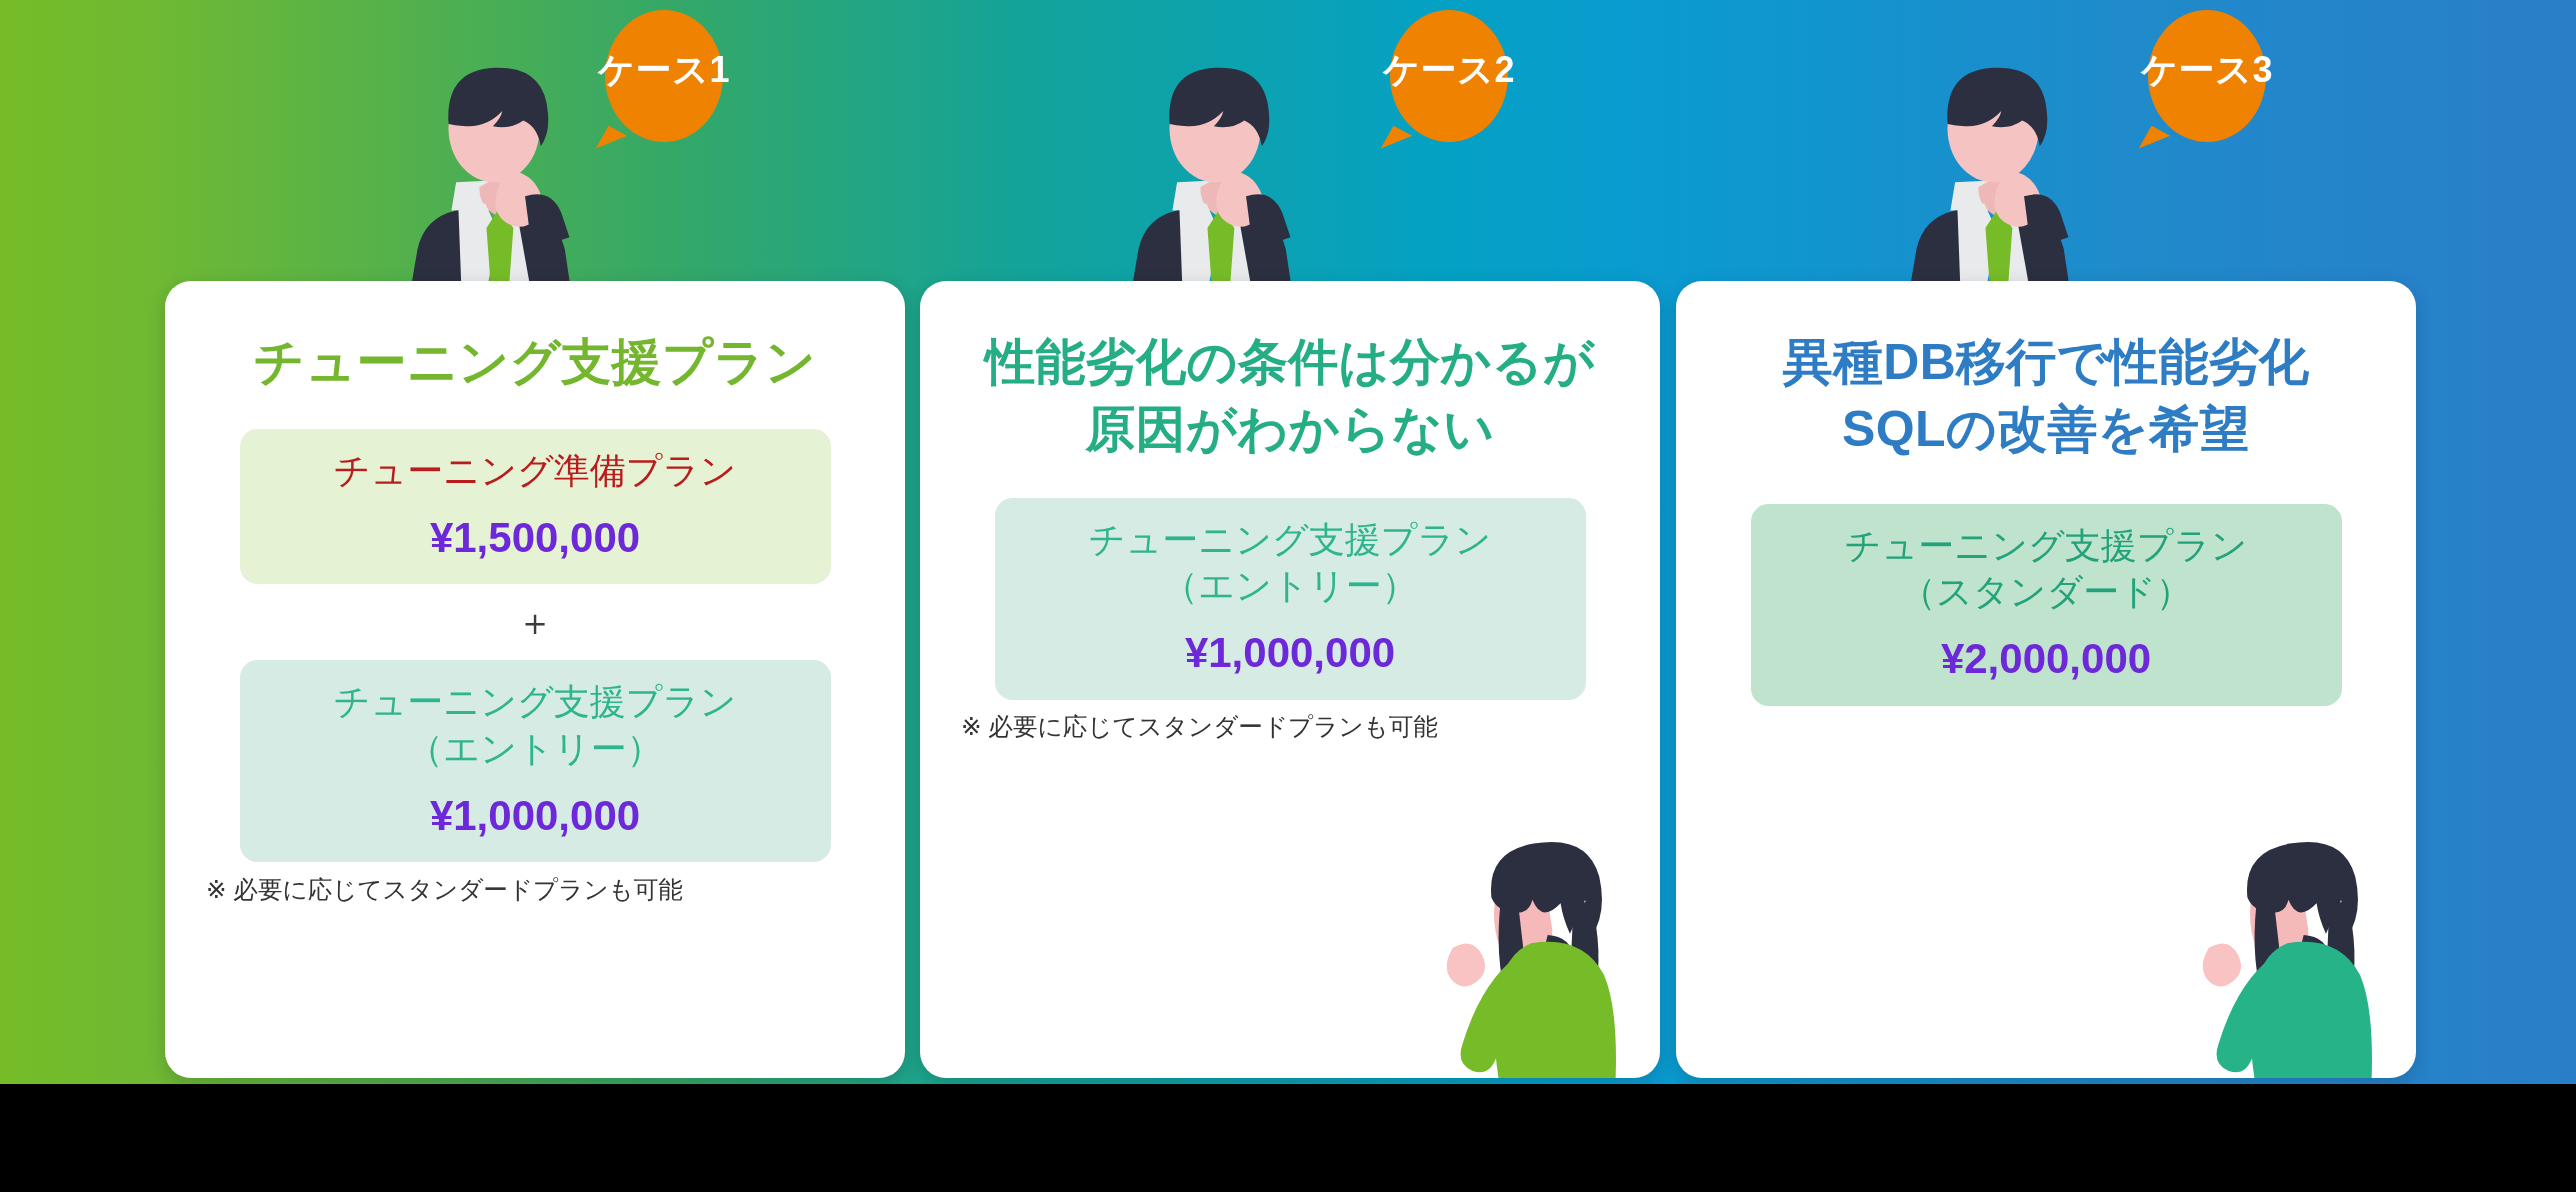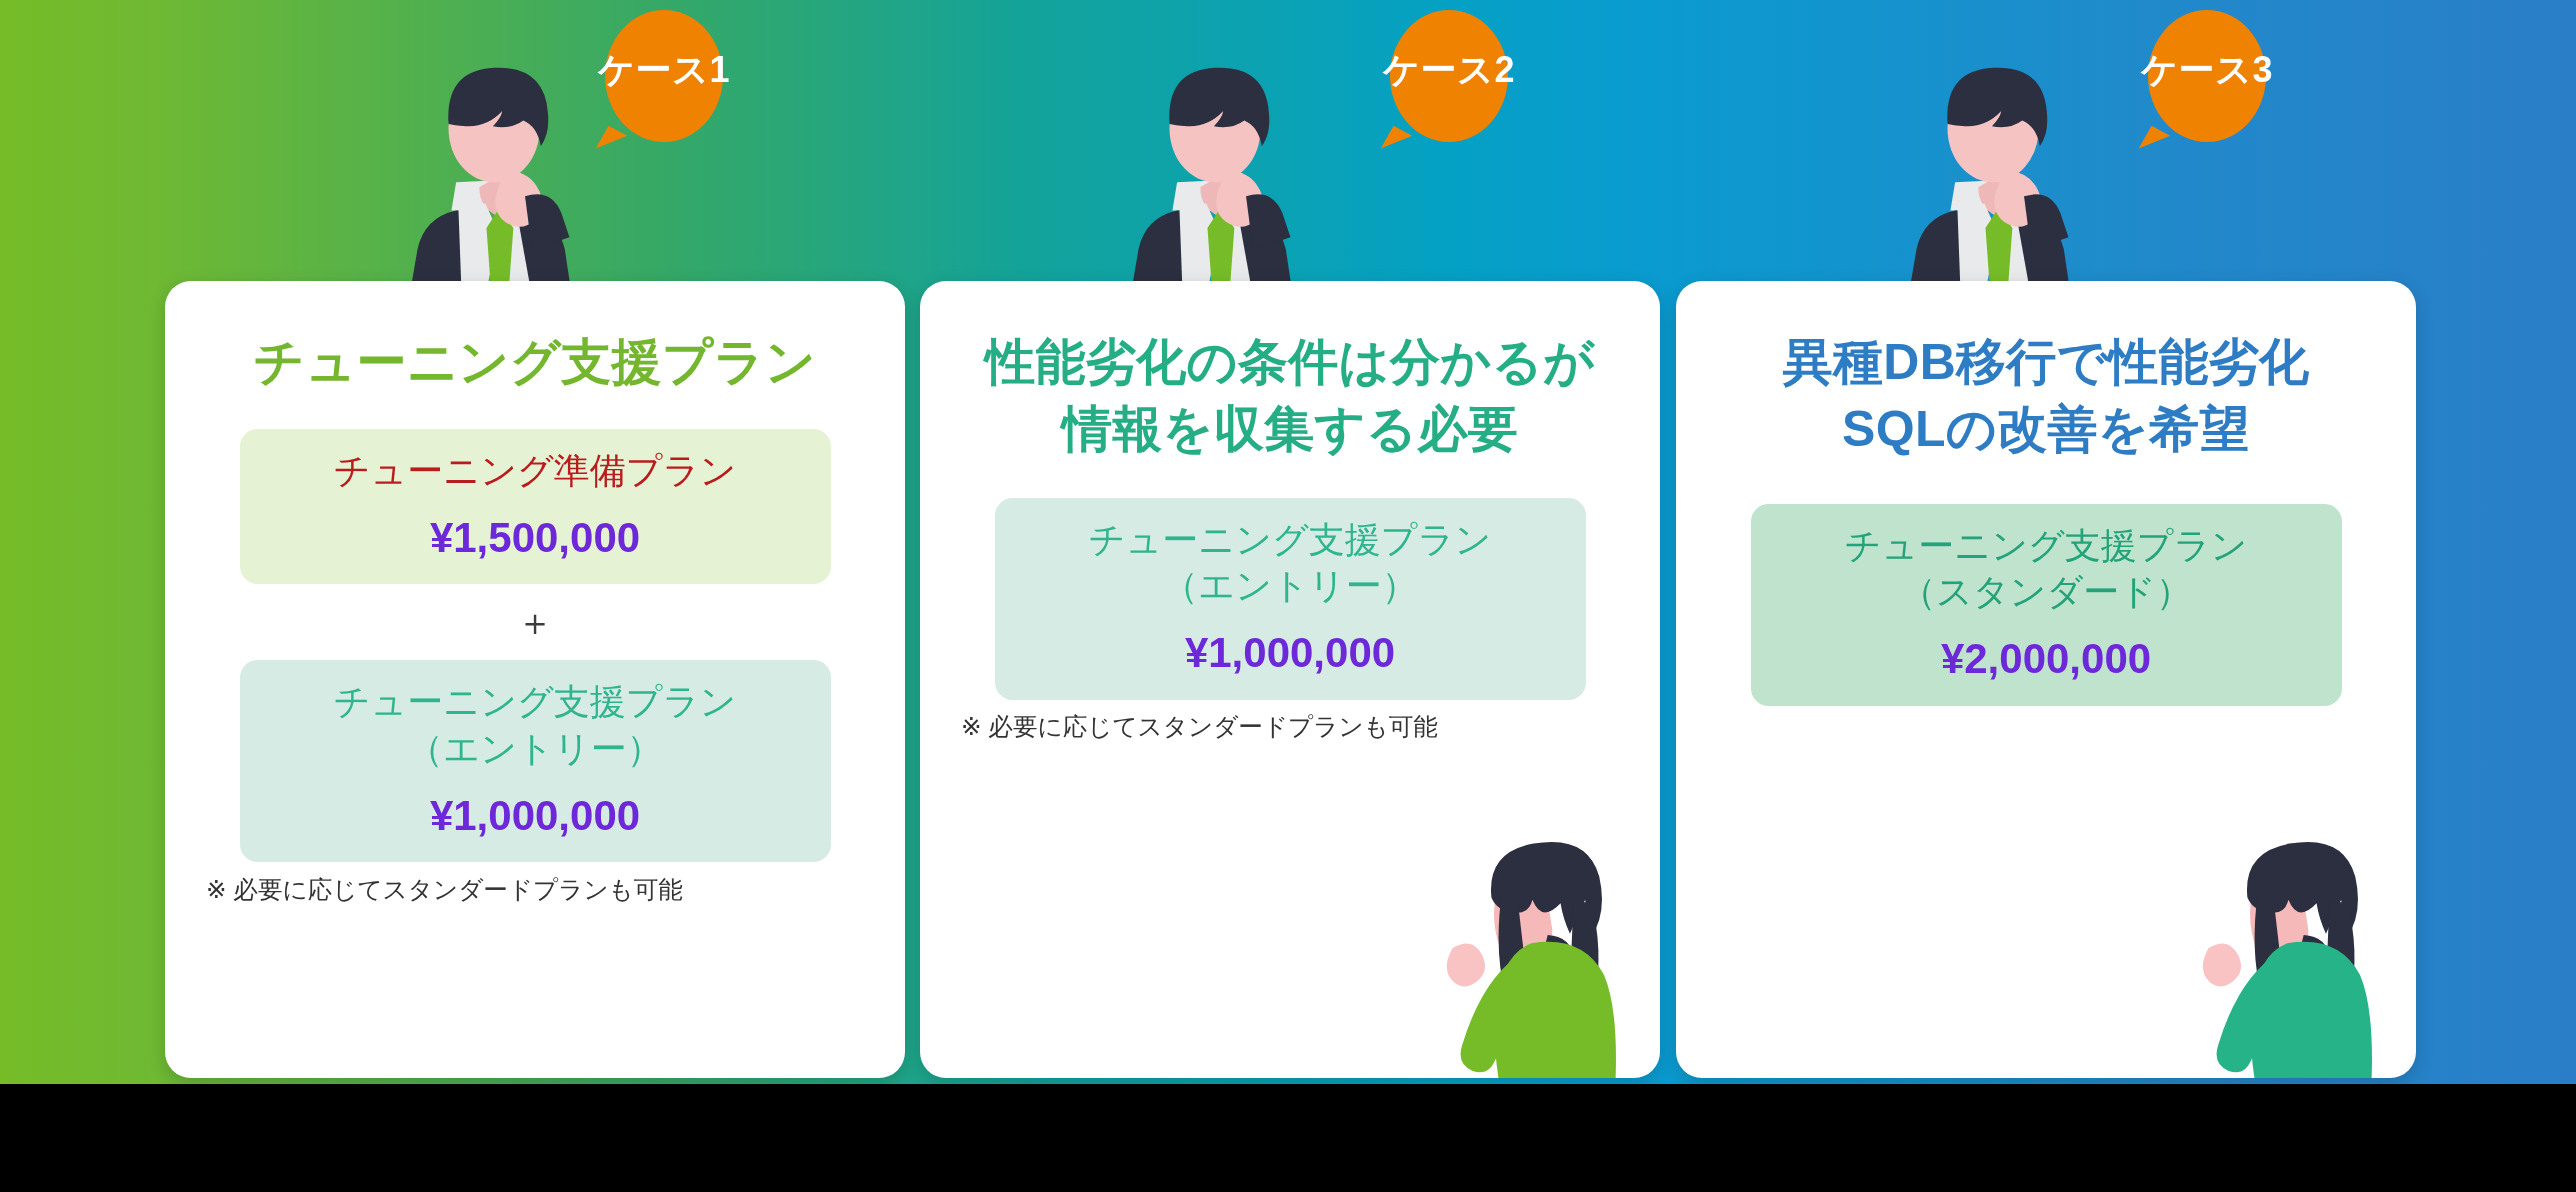--- a/index.html
+++ b/index.html
@@ -165,21 +165,21 @@
         </div>
 
         <div class="note" style="margin-left:5.9px;">※ 必要に応じてスタンダードプランも可能</div>
       </div>
     </div>
 
     <div class="card c2" style="left:920px; top:281px; width:740px; height:797px;">
       <div class="card-inner">
         <div class="card-title">
           <div>性能劣化の条件は分かるが</div>
-          <div>情報を収集する必要</div>
+          <div>原因がわからない</div>
         </div>
 
         <div class="plan-box box-mint" style="margin-top:35px; width:591px;">
           <div class="plan-name">チューニング支援プラン</div>
           <div class="plan-name">（エントリー）</div>
           <div class="plan-price">¥1,000,000</div>
         </div>
 
         <div class="note" style="margin-left:5.9px;">※ 必要に応じてスタンダードプランも可能</div>
       </div>

